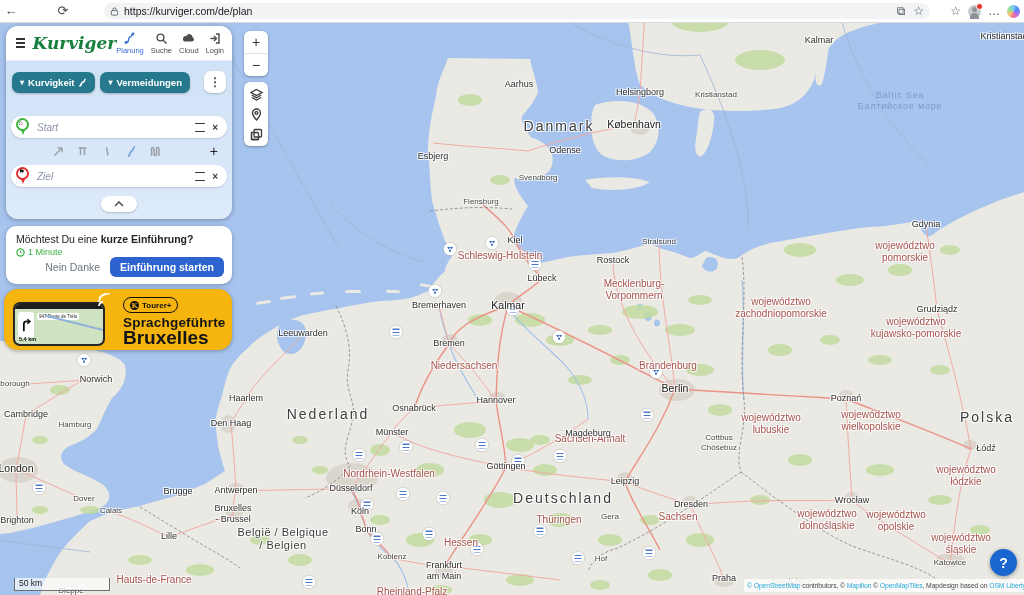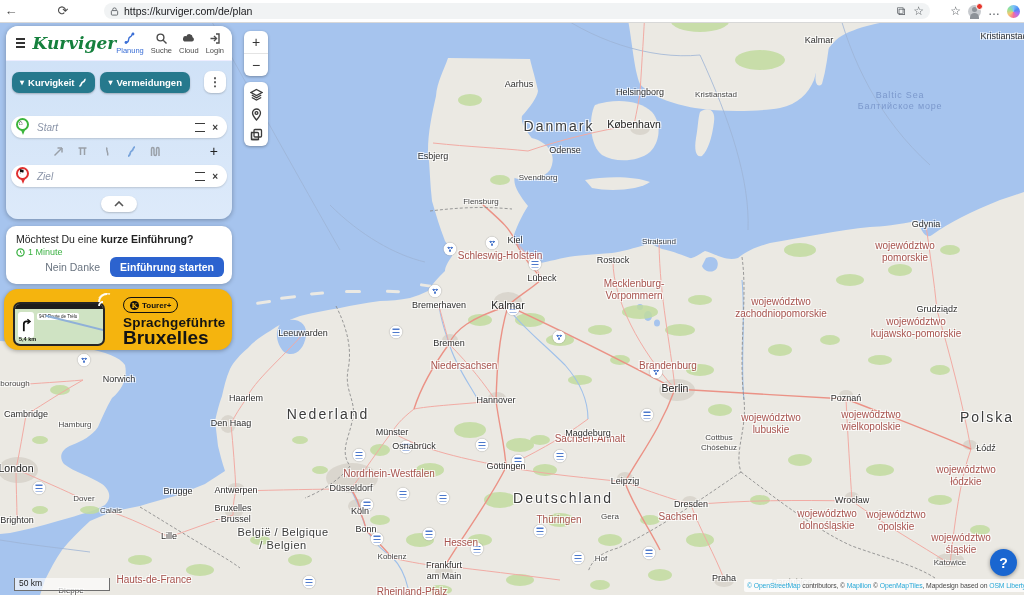--- a/index.html
+++ b/index.html
@@ -380,21 +380,21 @@
       <div class="map-label city" style="left: 515px; top: 240px;">Kiel</div>
       <div class="map-label city city-sm" style="left: 659px; top: 242px;">Stralsund</div>
       <div class="map-label city" style="left: 613px; top: 260px;">Rostock</div>
       <div class="map-label city" style="left: 542px; top: 278px;">Lübeck</div>
       <div class="map-label city city-lg" style="left: 508px; top: 305px;">Kalmar</div>
       <div class="map-label city" style="left: 439px; top: 305px;">Bremerhaven</div>
       <div class="map-label city" style="left: 449px; top: 343px;">Bremen</div>
       <div class="map-label city" style="left: 303px; top: 333px;">Leeuwarden</div>
       <div class="map-label city city-lg" style="left: 675px; top: 388px;">Berlin</div>
       <div class="map-label city" style="left: 496px; top: 400px;">Hannover</div>
-      <div class="map-label city" style="left: 414px; top: 408px; margin-top: 38px;">Osnabrück</div>
+      <div class="map-label city" style="left: 414px; top: 408px;">Osnabrück</div>
       <div class="map-label city" style="left: 588px; top: 433px; text-align: center;">Magdeburg</div>
       <div class="map-label city" style="left: 392px; top: 432px;">Münster</div>
       <div class="map-label city" style="left: 246px; top: 398px;">Haarlem</div>
       <div class="map-label city" style="left: 231px; top: 423px;">Den Haag</div>
       <div class="map-label city" style="left: 506px; top: 466px;">Göttingen</div>
       <div class="map-label city" style="left: 625px; top: 481px;">Leipzig</div>
       <div class="map-label city" style="left: 691px; top: 504px;">Dresden</div>
       <div class="map-label city city-sm" style="left: 610px; top: 517px;">Gera</div>
       <div class="map-label city city-sm" style="left: 601px; top: 559px;">Hof</div>
       <div class="map-label city" style="left: 351px; top: 488px;">Düsseldorf</div>
@@ -406,21 +406,21 @@
       <div class="map-label city city-sm" style="left: 719px; top: 443px;">Cottbus
 Chóśebuz</div>
       <div class="map-label city" style="left: 926px; top: 224px;">Gdynia</div>
       <div class="map-label city" style="left: 937px; top: 309px;">Grudziądz</div>
       <div class="map-label city" style="left: 846px; top: 398px;">Poznań</div>
       <div class="map-label city" style="left: 971px; top: 448px; padding-left: 30px;">Łódź</div>
       <div class="map-label city" style="left: 852px; top: 500px;">Wrocław</div>
       <div class="map-label city city-sm" style="left: 950px; top: 563px;">Katowice</div>
       <div class="map-label city" style="left: 724px; top: 578px;">Praha</div>
       <div class="map-label city city-faint" style="left: 792px; top: 582px;">Pardubice</div>
-      <div class="map-label city" style="left: 96px; top: 379px; padding-left: 46px;">Norwich</div>
+      <div class="map-label city" style="left: 73px; top: 379px; padding-left: 46px;">Norwich</div>
       <div class="map-label city city-sm" style="left: 15px; top: 384px;">borough</div>
       <div class="map-label city" style="left: 26px; top: 414px;">Cambridge</div>
       <div class="map-label city city-sm" style="left: 75px; top: 425px;">Hamburg</div>
       <div class="map-label city city-lg" style="left: 16px; top: 468px;">London</div>
       <div class="map-label city city-sm" style="left: 84px; top: 499px;">Dover</div>
       <div class="map-label city" style="left: 17px; top: 520px;">Brighton</div>
       <div class="map-label city city-sm" style="left: 111px; top: 511px;">Calais</div>
       <div class="map-label city" style="left: 169px; top: 536px;">Lille</div>
       <div class="map-label city city-sm" style="left: 71px; top: 591px;">Dieppe</div>
       <div class="map-label city" style="left: 236px; top: 490px;">Antwerpen</div>

